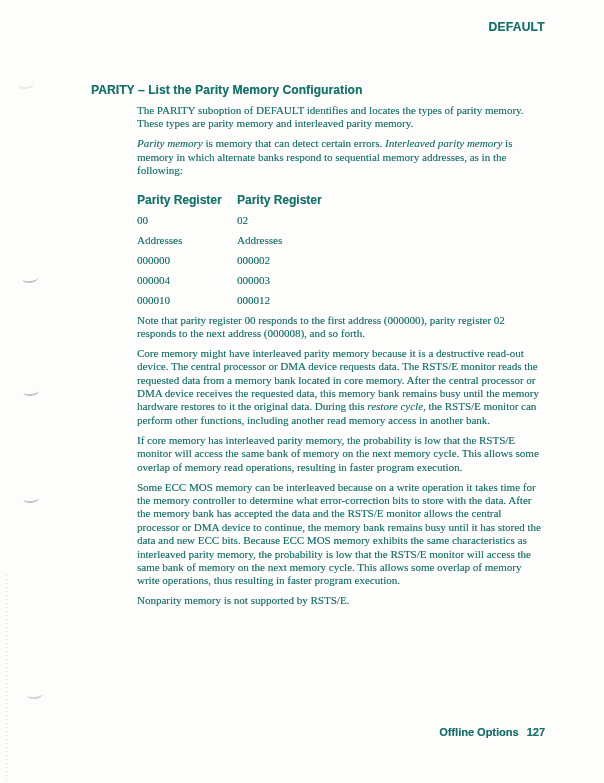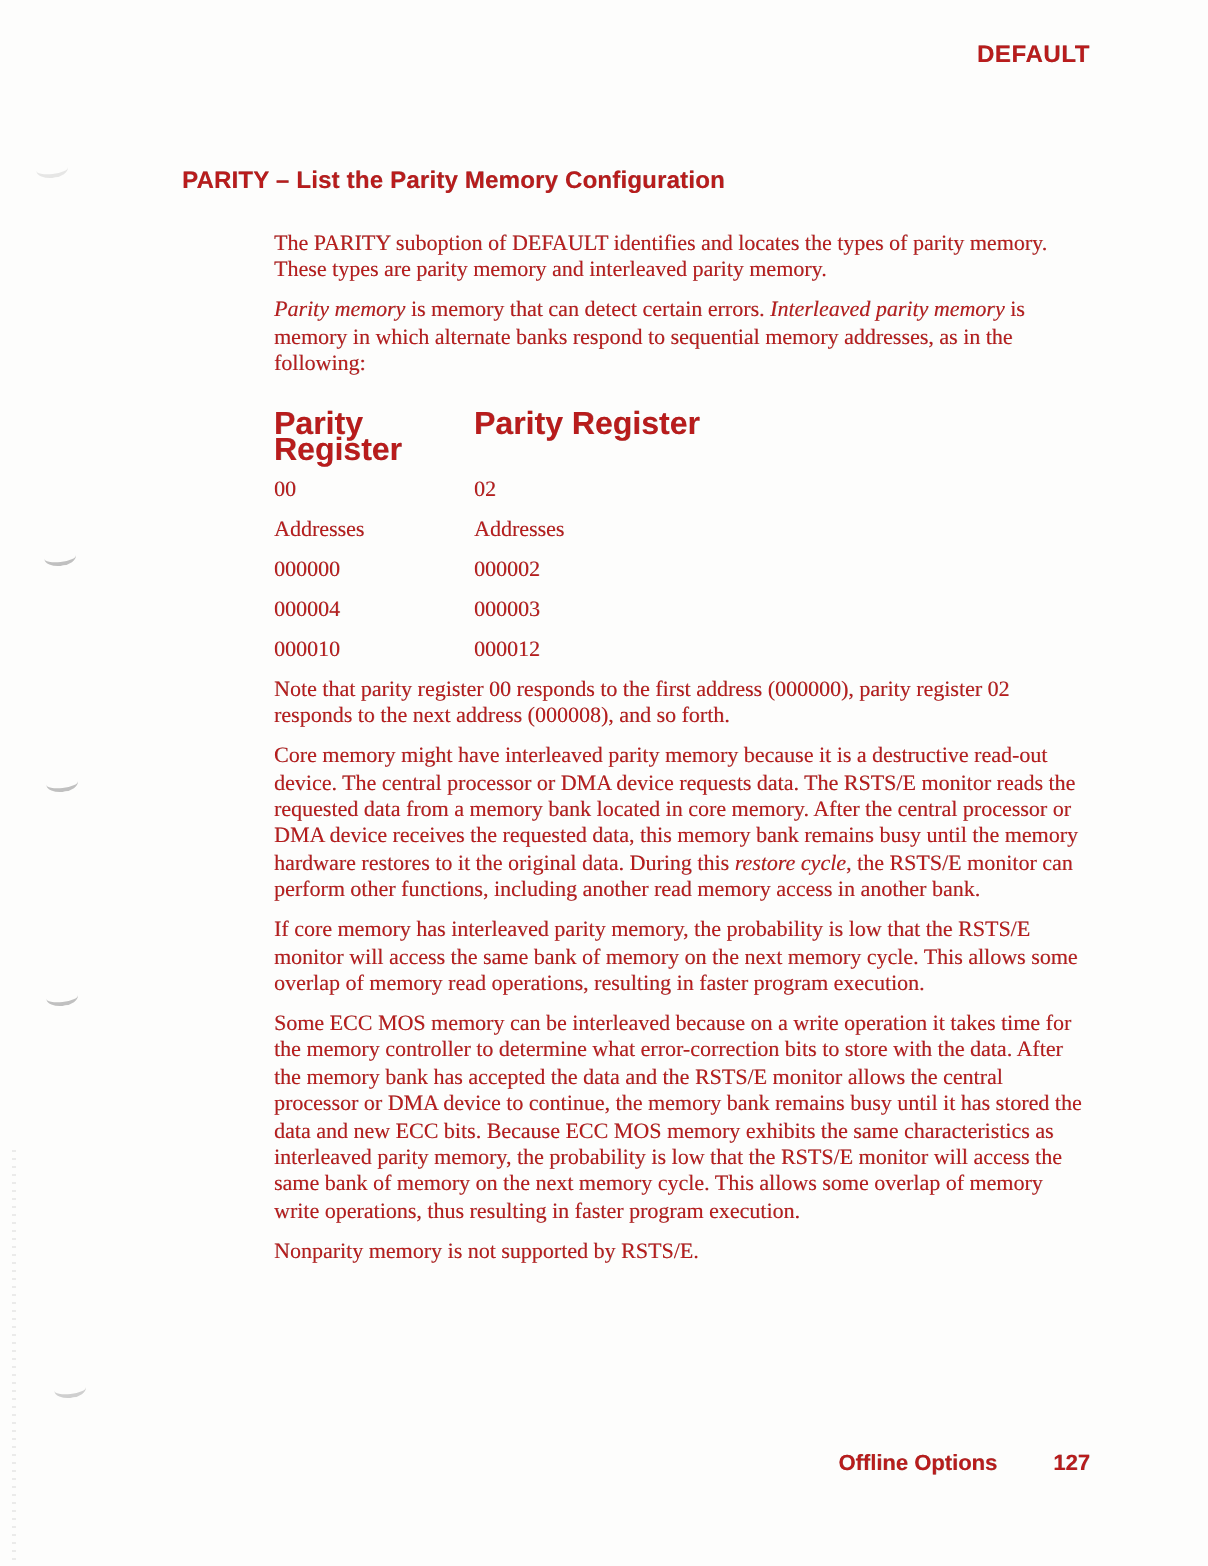--- a/index.html
+++ b/index.html
@@ -2,53 +2,53 @@
 <html><head>
 <meta charset="utf-8">
 <style>
   html,body{margin:0;padding:0;background:#d9d9d9;}
   .page{
     position:relative;
     width:604px;height:783px;
     margin:0 auto;
     background:#fdfdfc;
     overflow:hidden;
-    color:#b91c1c;
+    color:#0f766e;
     font-family:"Liberation Serif", serif;
   }
   .running-header{
     position:absolute;top:20px;right:59px;
     font-family:"Liberation Sans", sans-serif;
     font-weight:bold;font-size:12px;letter-spacing:.3px;
     text-shadow:.2px .2px .3px rgba(0,0,0,.4);
   }
   .heading{
     position:absolute;top:83px;left:64px;margin:0;
     font-family:"Liberation Sans", sans-serif;
     font-weight:bold;font-size:12px;letter-spacing:.1px;
     text-shadow:.2px .2px .3px rgba(0,0,0,.4);
     padding-left:27px;
   }
   .content{
-    position:absolute;top:116px;left:137px;width:404px;
+    position:absolute;top:104px;left:137px;width:404px;
     font-size:11px;line-height:13.4px;
     text-shadow:.2px .2px .3px rgba(0,0,0,.32);
   }
   .content p{margin:0 0 6.5px;}
   .content em{}
   .ptable{margin:16px 0 4px;}
   .trow{display:flex;margin-bottom:6.6px;line-height:13.4px;}
   .trow .c1{width:100px;flex:0 0 100px;}
   .thead span{
     font-family:"Liberation Sans", sans-serif;
-    font-weight:bold;font-size:16px;
+    font-weight:bold;font-size:12px;
   }
   .footer{
     position:absolute;top:726px;right:59px;
-    display:flex;gap:28px;align-items:baseline;
+    display:flex;gap:8px;align-items:baseline;
     font-family:"Liberation Sans", sans-serif;
     font-weight:bold;font-size:11px;
     text-shadow:.2px .2px .3px rgba(0,0,0,.4);
   }
   
   .artifact{
     position:absolute;width:16px;height:7px;
     border-bottom:2px solid rgba(70,70,70,.55);
     border-radius:50%;
     transform:rotate(-6deg);

